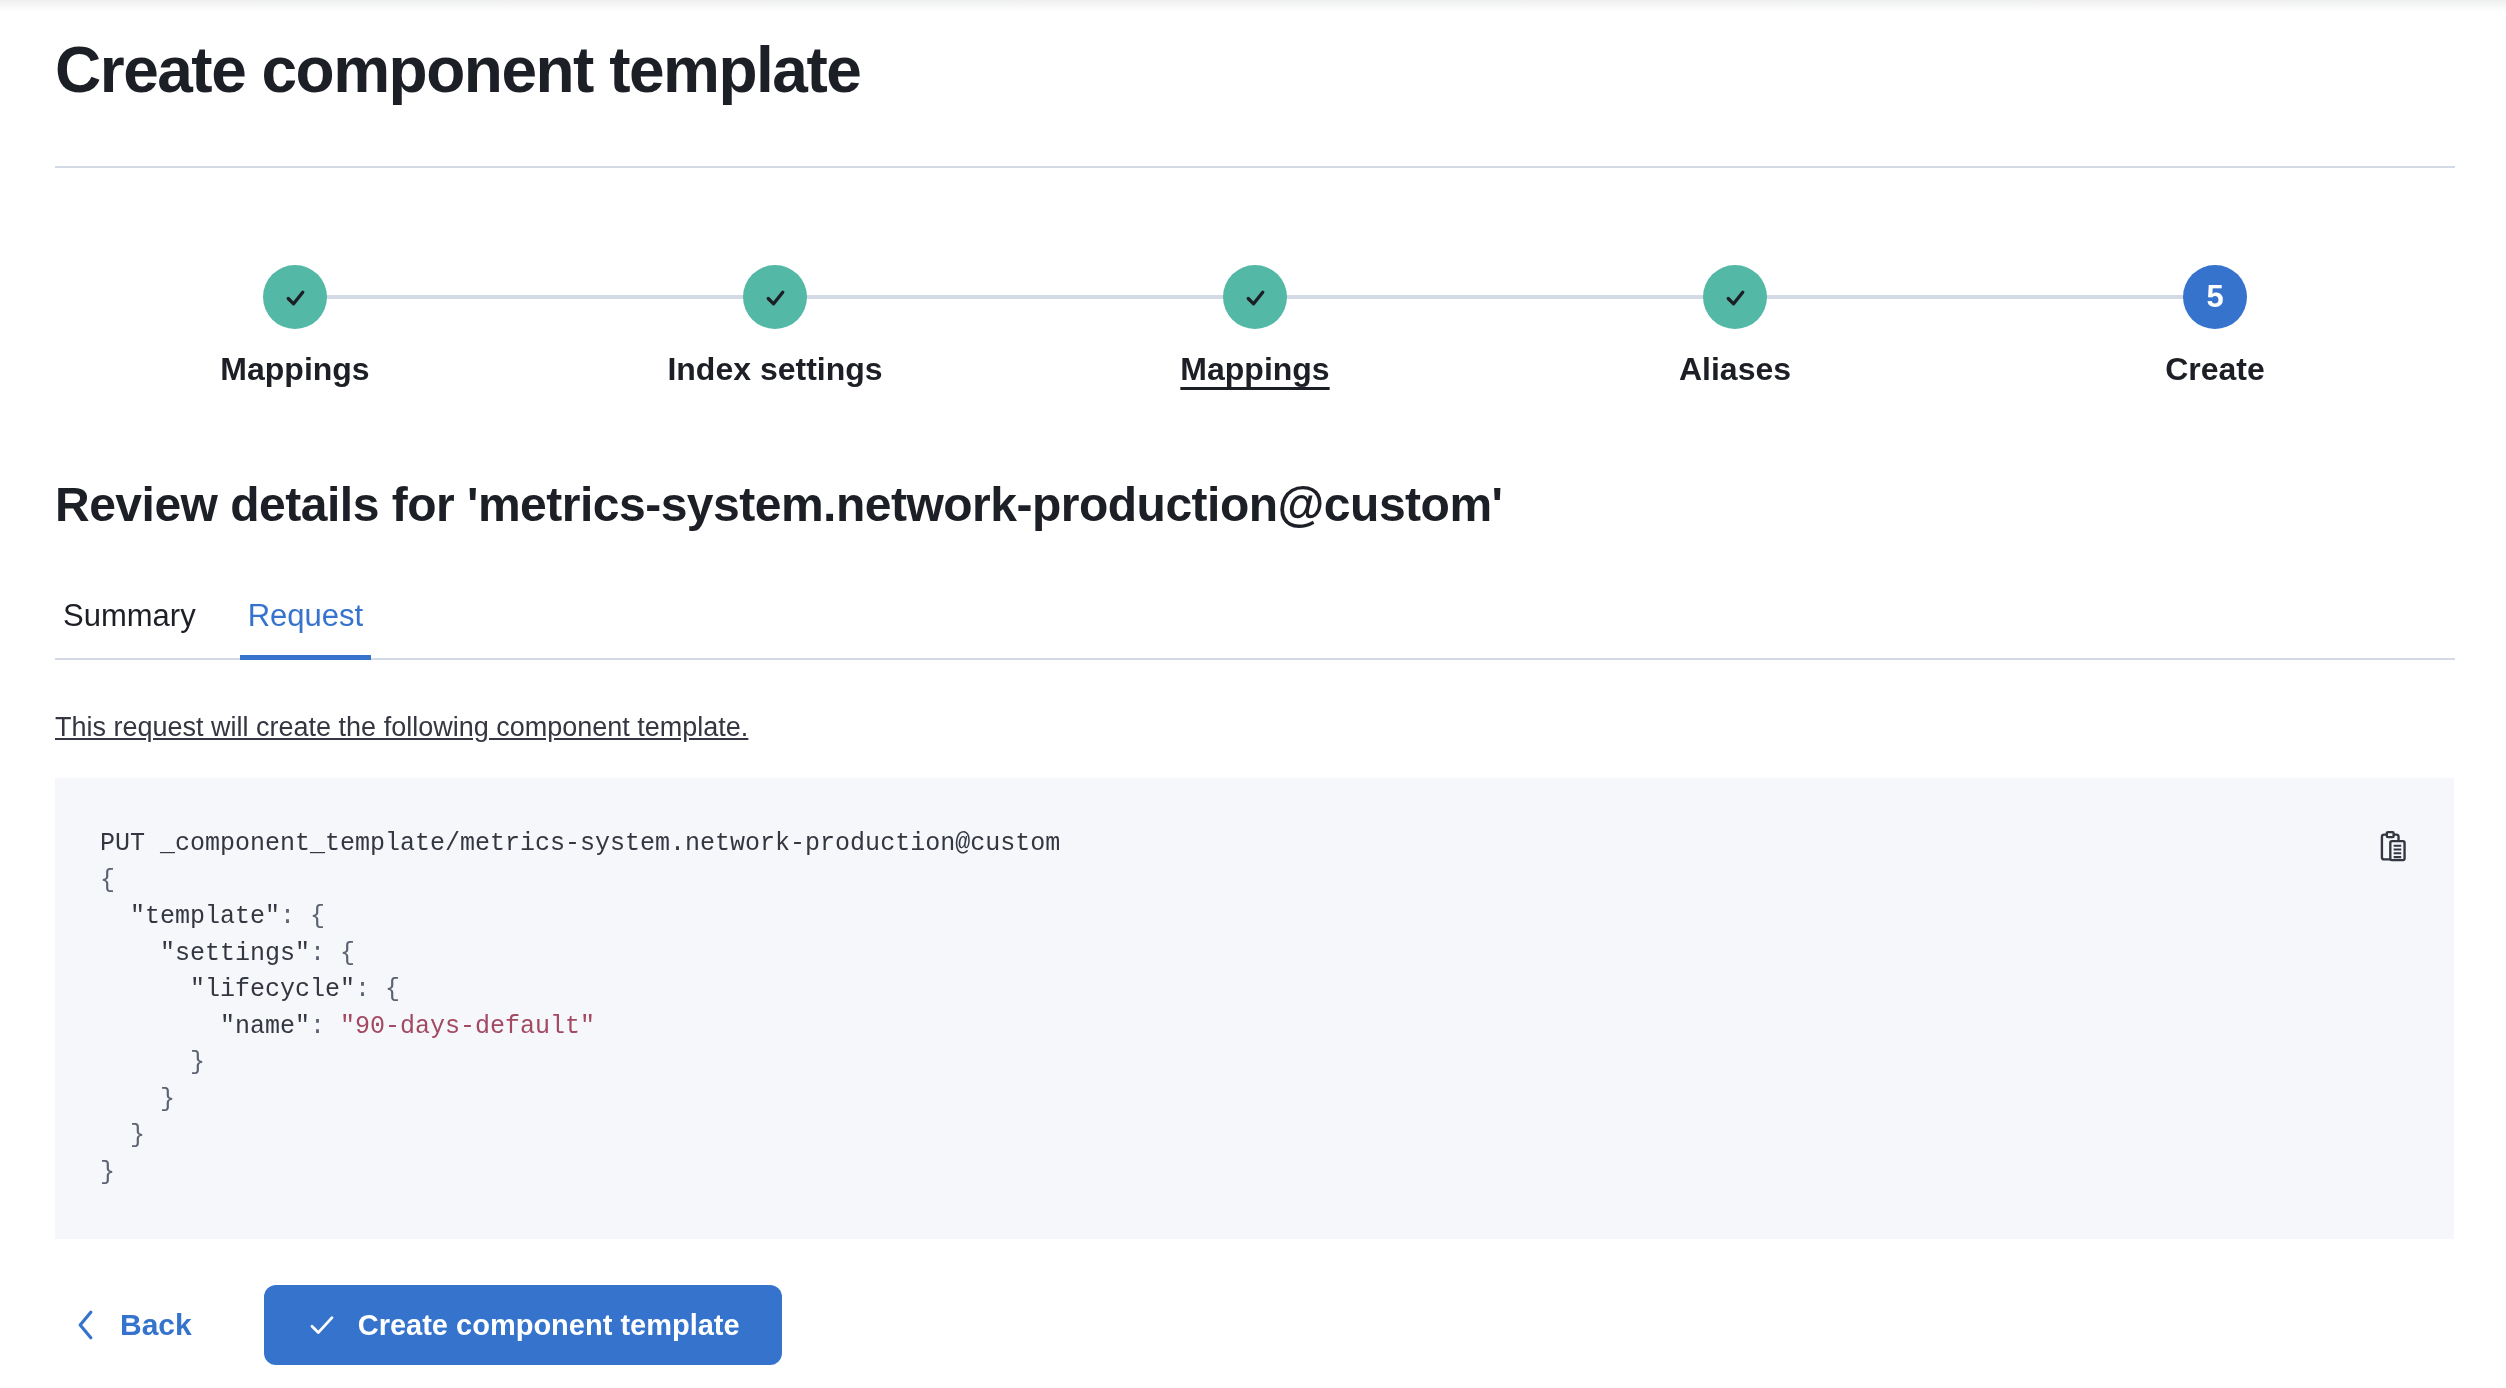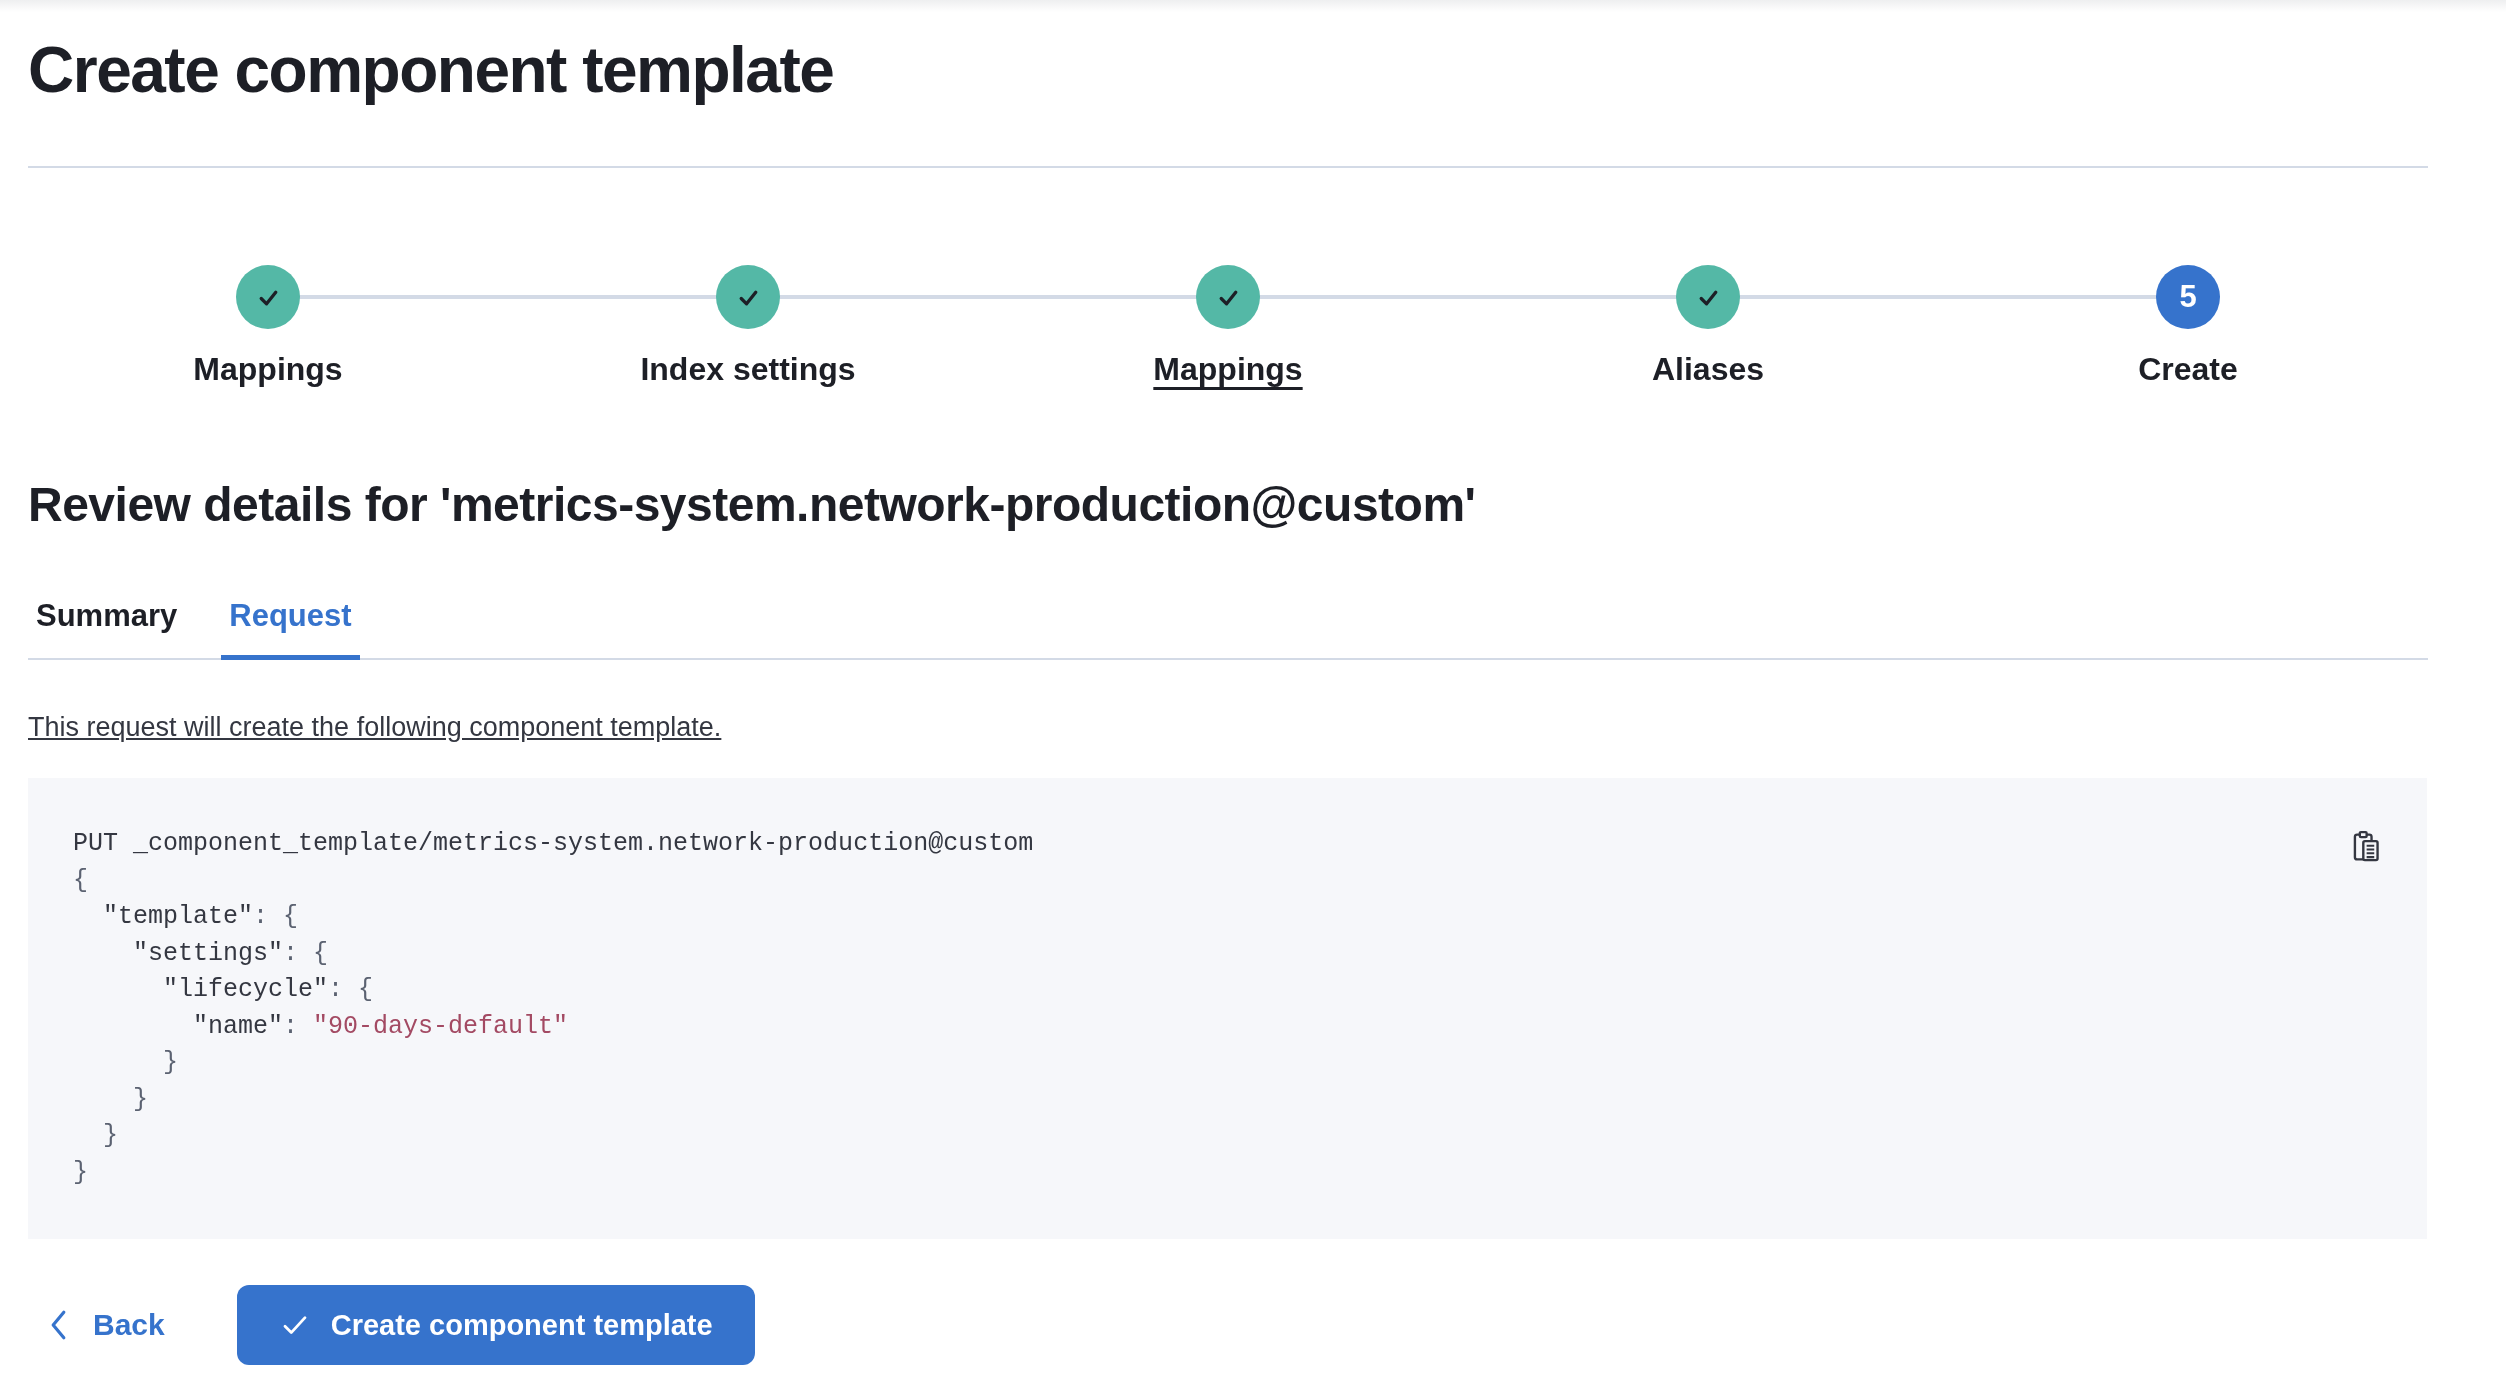--- a/index.html
+++ b/index.html
@@ -18,21 +18,21 @@
     width:2506px;height:1388px;overflow:hidden;position:relative;
     background:#fff;
     font-family:"Liberation Sans","DejaVu Sans",sans-serif;
     -webkit-font-smoothing:antialiased;
   }
   .top-shadow{
     position:absolute;top:0;left:0;width:2506px;height:12px;
     background:linear-gradient(to bottom,rgba(90,95,105,0.10),rgba(90,95,105,0));
     pointer-events:none;
   }
-  .page{width:2400px;margin-left:28px;position:relative;}
+  .page{width:2400px;margin-left:55px;position:relative;}
 
   
   h1.page-title{
     margin:30px 0 0;font-size:64px;line-height:80px;font-weight:700;
     letter-spacing:-1.5px;color:var(--heading-text,#1D1F26);
   }
   .rule{border:none;border-top:2px solid var(--border-gray,#D3DAE6);margin:56px 0 0;}
 
   
   .steps{position:relative;display:flex;margin-top:97px;}
@@ -67,21 +67,21 @@
   
   h2.review-heading{
     margin:84px 0 0;font-size:48px;line-height:62px;font-weight:700;
     letter-spacing:-0.5px;color:var(--heading-text,#1D1F26);
   }
 
   
   .tabs{display:flex;gap:36px;margin-top:62px;border-bottom:2px solid var(--border-gray,#D3DAE6);}
   .tab{
     background:none;border:none;padding:0 8px 24px;position:relative;cursor:pointer;
-    font-family:inherit;font-size:31px;font-weight:700;color:var(--heading-text,#1D1F26);
+    font-family:inherit;font-size:31px;font-weight:400;color:var(--heading-text,#1D1F26);
   }
   .tab.selected{color:var(--primary-blue,#3673CC);}
   .tab.selected::after{
     content:"";position:absolute;left:0;right:0;bottom:-2px;height:5px;
     background:var(--primary-blue,#3673CC);
   }
 
   
   .desc{margin:44px 0 0;font-size:27px;line-height:46px;color:var(--body-text,#343741);text-decoration:underline;}
 

